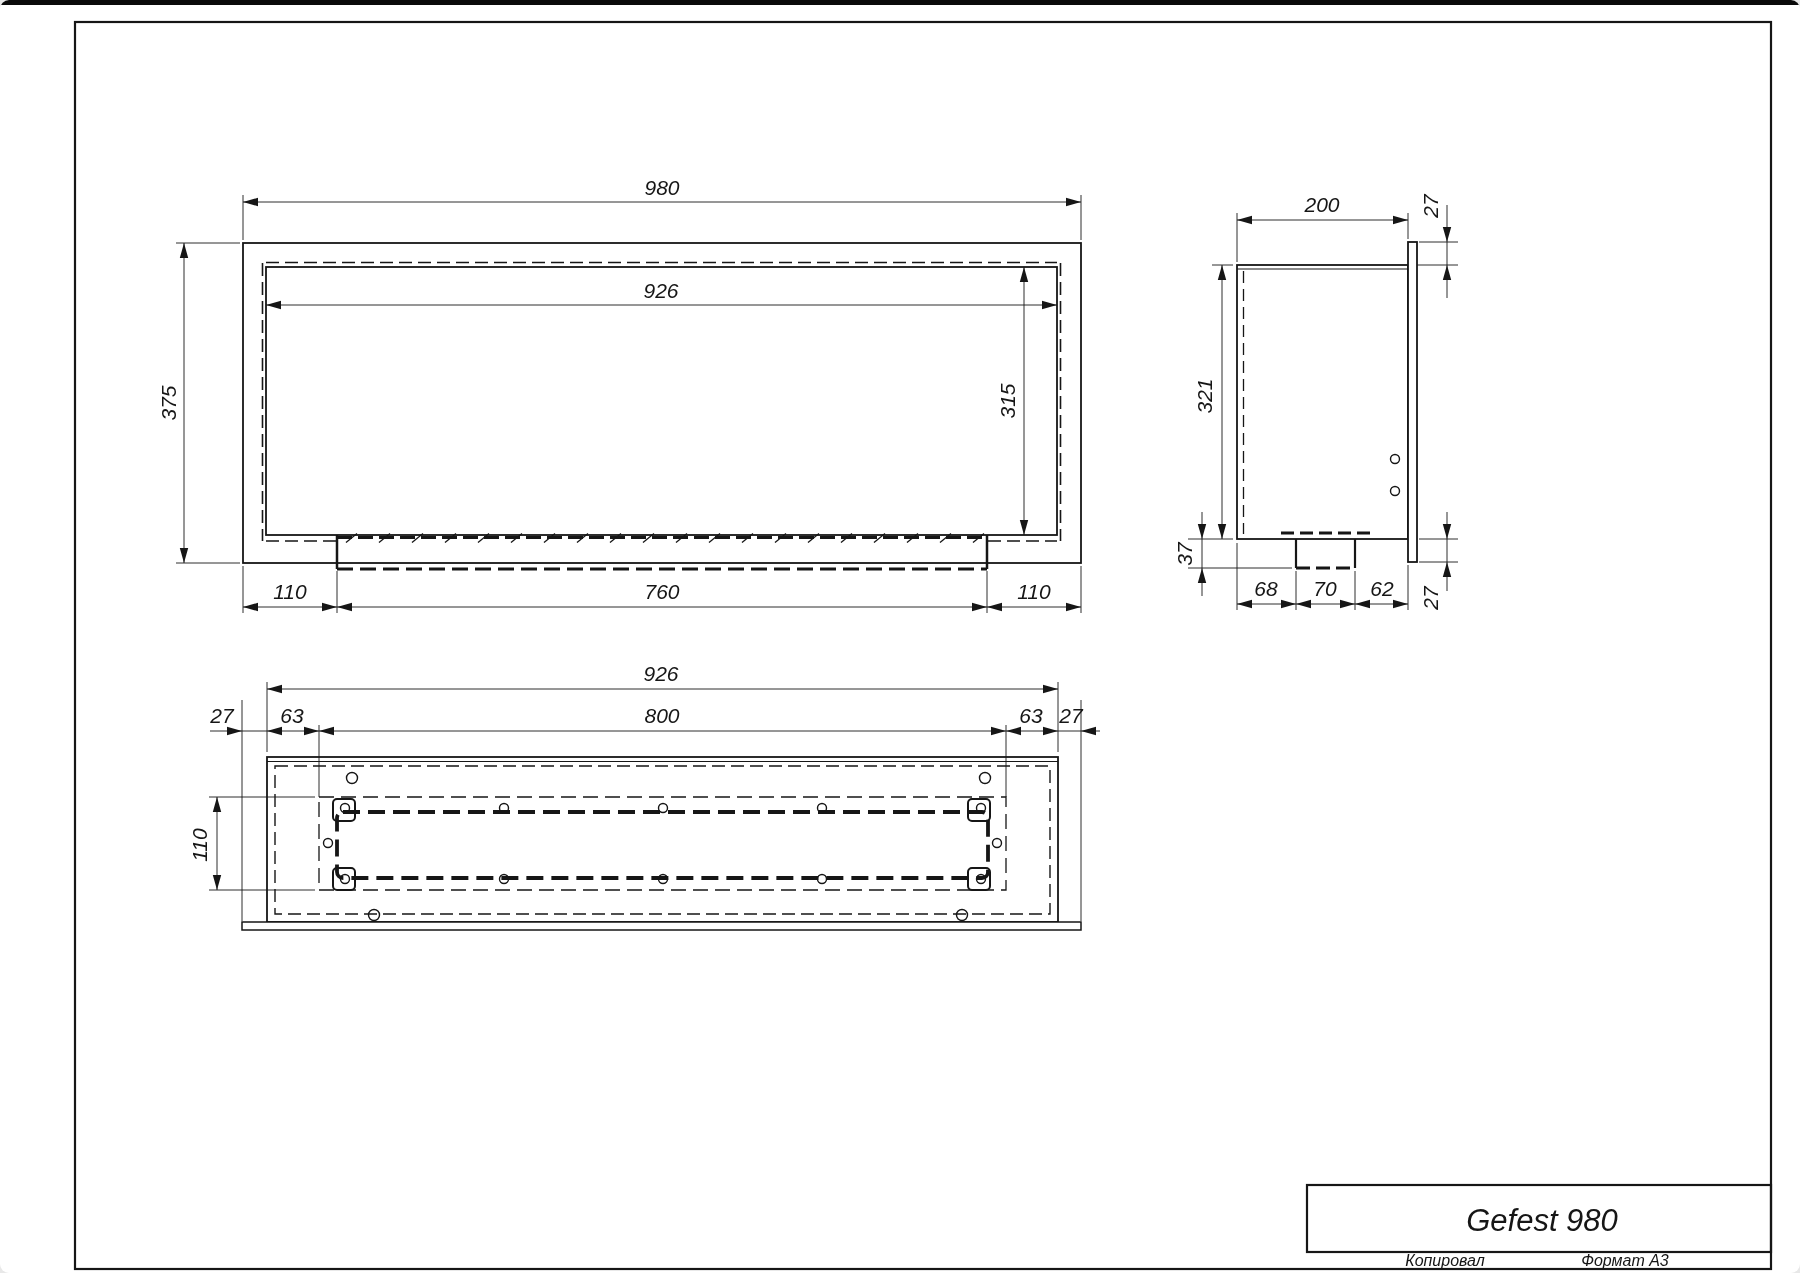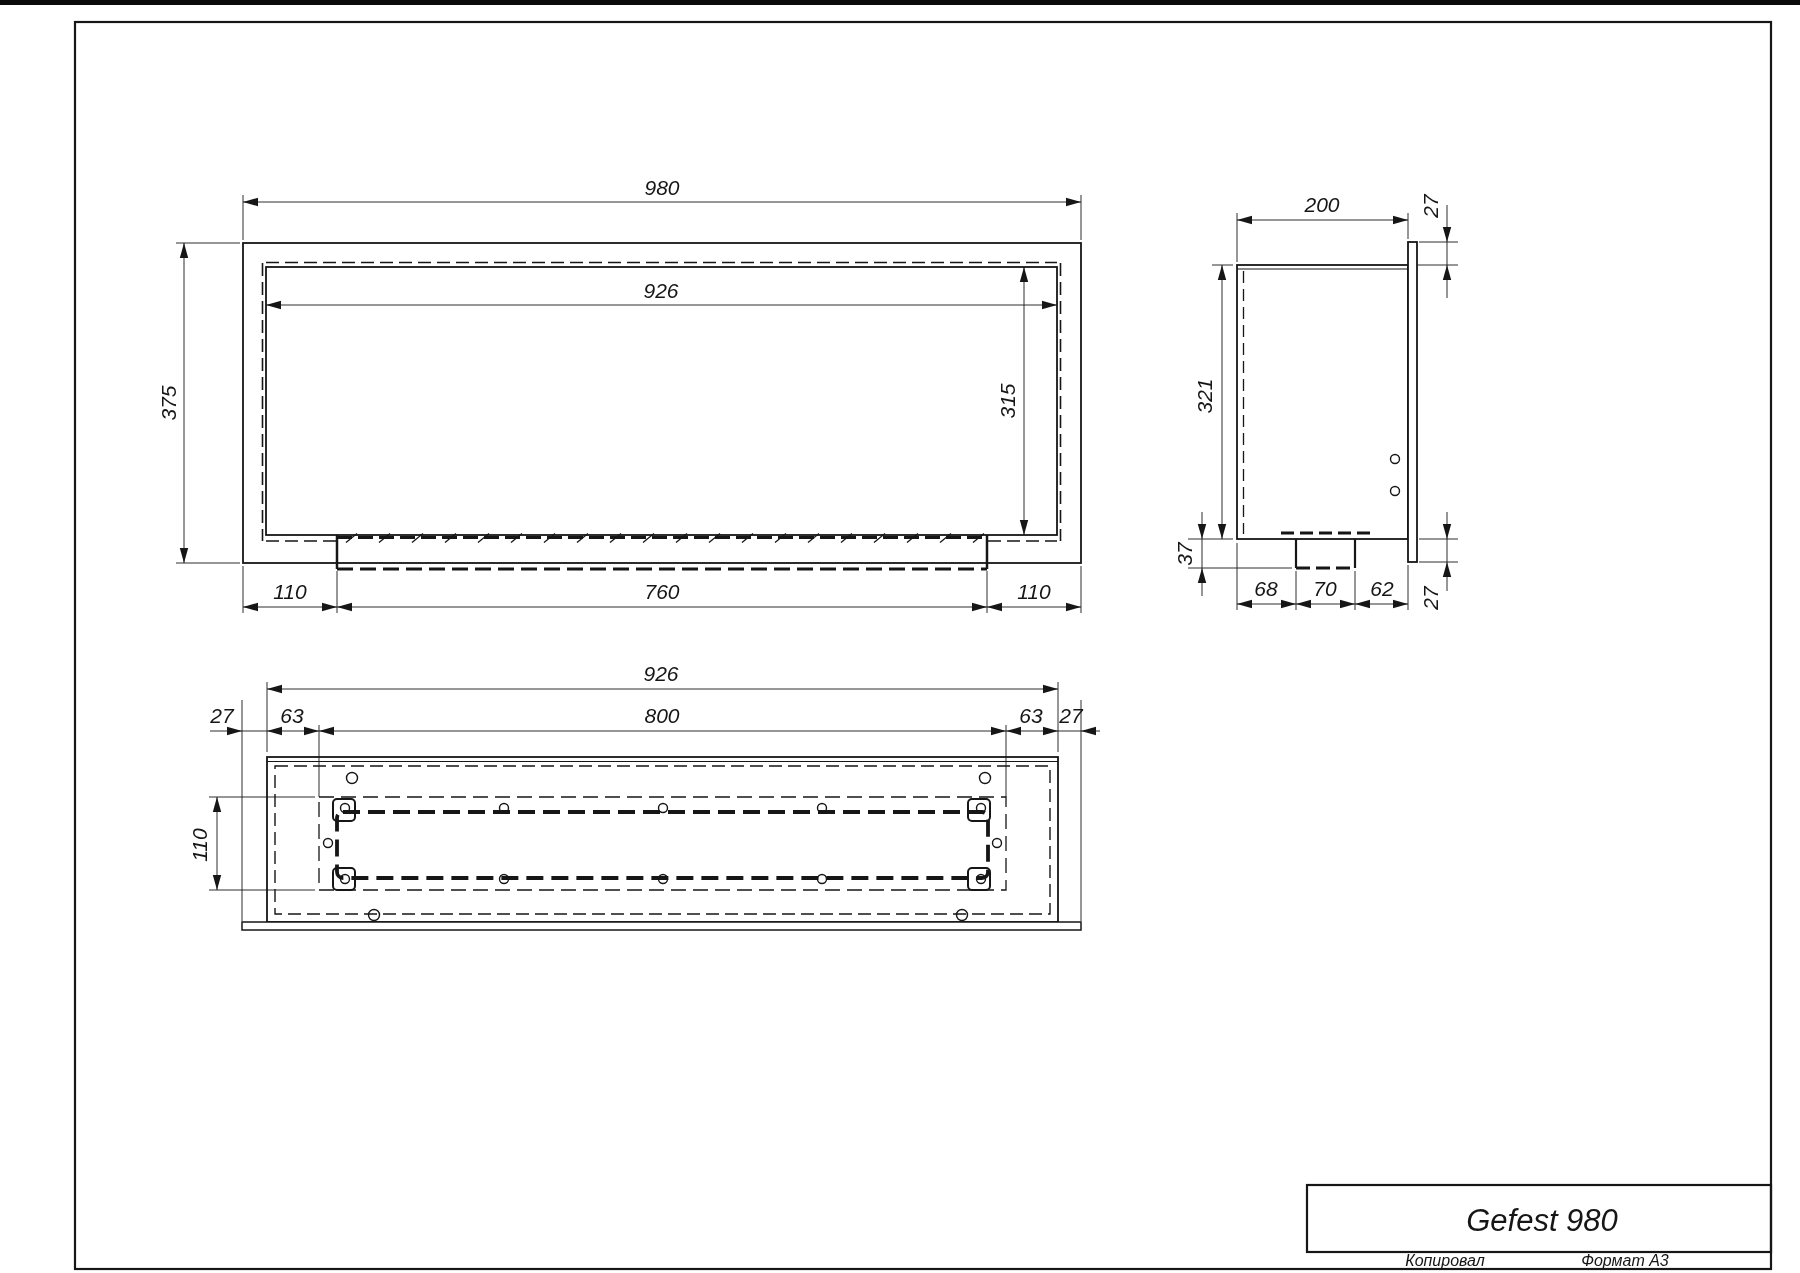--- a/index.html
+++ b/index.html
@@ -1,17 +1,17 @@
 <!DOCTYPE html>
 <html><head>
 <meta charset="utf-8">
 <style>
   html,body{margin:0;padding:0;background:#e8e8e8;}
   .page{position:relative;width:1800px;height:1273px;background:#ffffff;overflow:hidden;
-        font-family:"Liberation Sans", sans-serif;}
+        font-family:"Liberation Sans", sans-serif;border-radius:9px;}
   svg{position:absolute;left:0;top:0;}
   svg text{font-family:"Liberation Sans", sans-serif;font-style:italic;fill:#161616;}
   .dimtxt{font-size:21px;text-anchor:middle;}
   .titletxt{font-size:31px;text-anchor:middle;}
   .foottxt{font-size:16px;text-anchor:middle;}
 </style>
 </head>
 <body>
 
 <div class="page">

